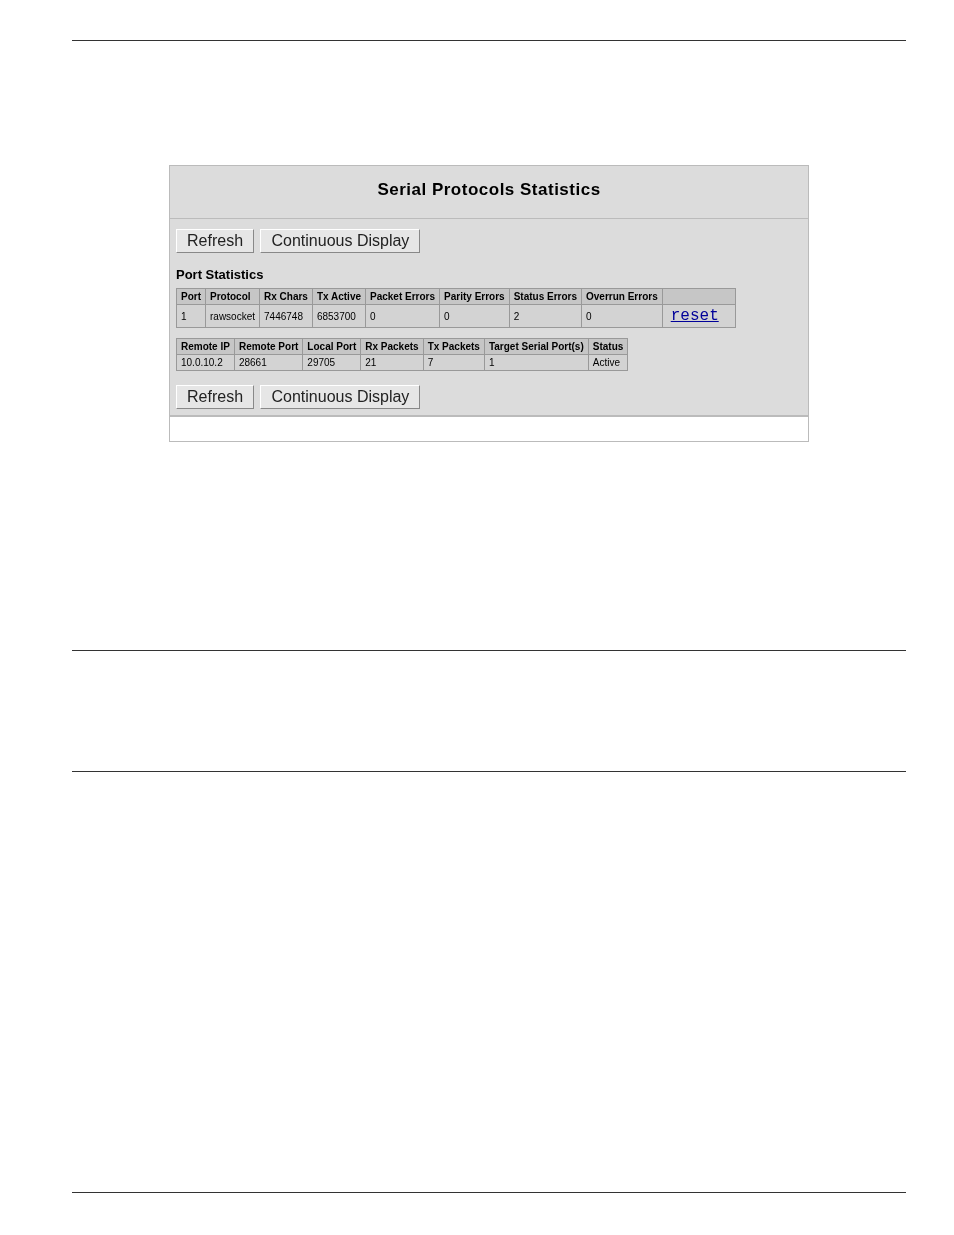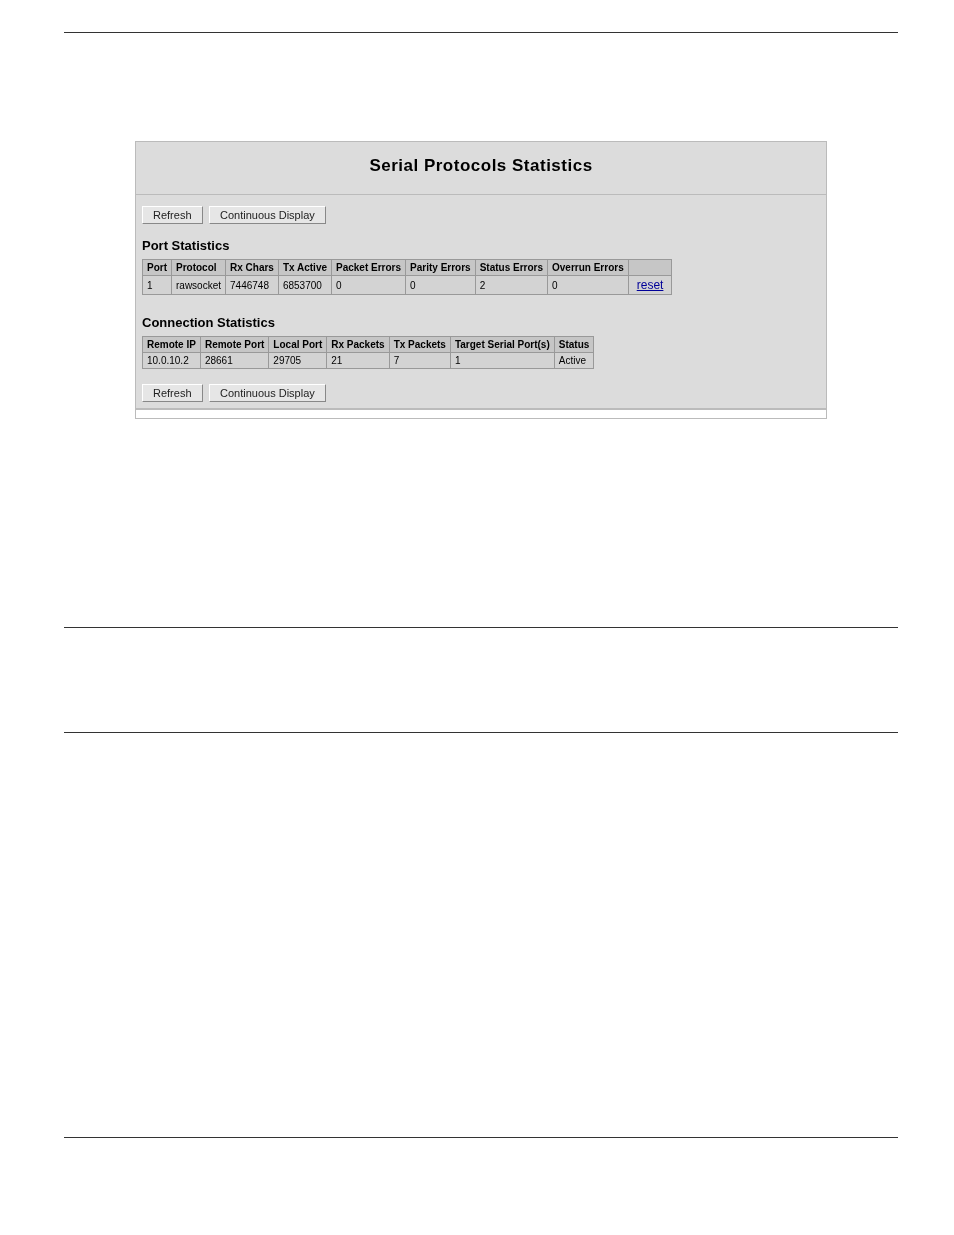--- a/index.html
+++ b/index.html
@@ -1,57 +1,57 @@
 <!DOCTYPE html>
 <html><head>
 <meta charset="utf-8">
 <style>
   * {
     margin: 0;
-    padding: 4px;
+    padding: 12px;
     box-sizing: border-box;
   }
   body {
     font-family: Verdana, Arial, sans-serif;
     background: #ffffff;
     color: #000000;
     width: 954px;
     padding: 20px 60px;
   }
   .hr-line {
     border: none;
     border-top: 1px solid #333;
     margin: 8px 0;
   }
   .panel {
     background: #dcdcdc;
     border: 1px solid #bbbbbb;
     margin: 100px auto 0 auto;
-    width: 692px;
+    width: 640px;
     padding: 0;
   }
   .panel-title {
     text-align: center;
     font-weight: bold;
     font-size: 17px;
     padding: 14px 0 18px 0;
     font-family: Verdana, Arial, sans-serif;
     color: #000;
     letter-spacing: 0.5px;
   }
   .panel-body {
     border-top: 1px solid #bbb;
     padding: 6px 0 2px 0;
   }
   .btn-row {
     padding: 4px 6px;
   }
   .btn {
     font-family: Verdana, Arial, sans-serif;
-    font-size: 11px;
+    font-size: 16px;
     background: #e6e6e6;
     border-top: 1px solid #fff;
     border-left: 1px solid #fff;
     border-right: 1px solid #888;
     border-bottom: 1px solid #888;
     padding: 2px 10px;
     margin-right: 2px;
     cursor: pointer;
     color: #222;
   }
@@ -77,22 +77,23 @@
     background: #d3d3d3;
     border: 1px solid #999;
     padding: 2px 4px;
     white-space: nowrap;
     text-align: left;
   }
   .reset-link {
     color: #000099;
     text-decoration: underline;
     cursor: pointer;
-    font-size: 12px;
+    font-size: 16px;
     padding-left: 4px;
+    font-family: Liberation Mono, monospace;
   }
   .panel-bottom-border {
     border-top: 2px solid #bbb;
     height: 2px;
     background: #fff;
   }
   .space-after-panel {
     height: 200px;
   }
 </style>
@@ -132,21 +133,20 @@
         <td>6853700</td>
         <td>0</td>
         <td>0</td>
         <td>2</td>
         <td>0</td>
         <td><span class="reset-link">reset</span></td>
       </tr>
     </tbody>
       </table>
 
-    <div class="section-hdr">Connection Statistics</div>
 
     <table class="stats">
       <tbody>
           <tr>
         <th>Remote IP</th>
         <th>Remote Port</th>
         <th>Local Port</th>
         <th>Rx Packets</th>
         <th>Tx Packets</th>
         <th>Target Serial Port(s)</th>

